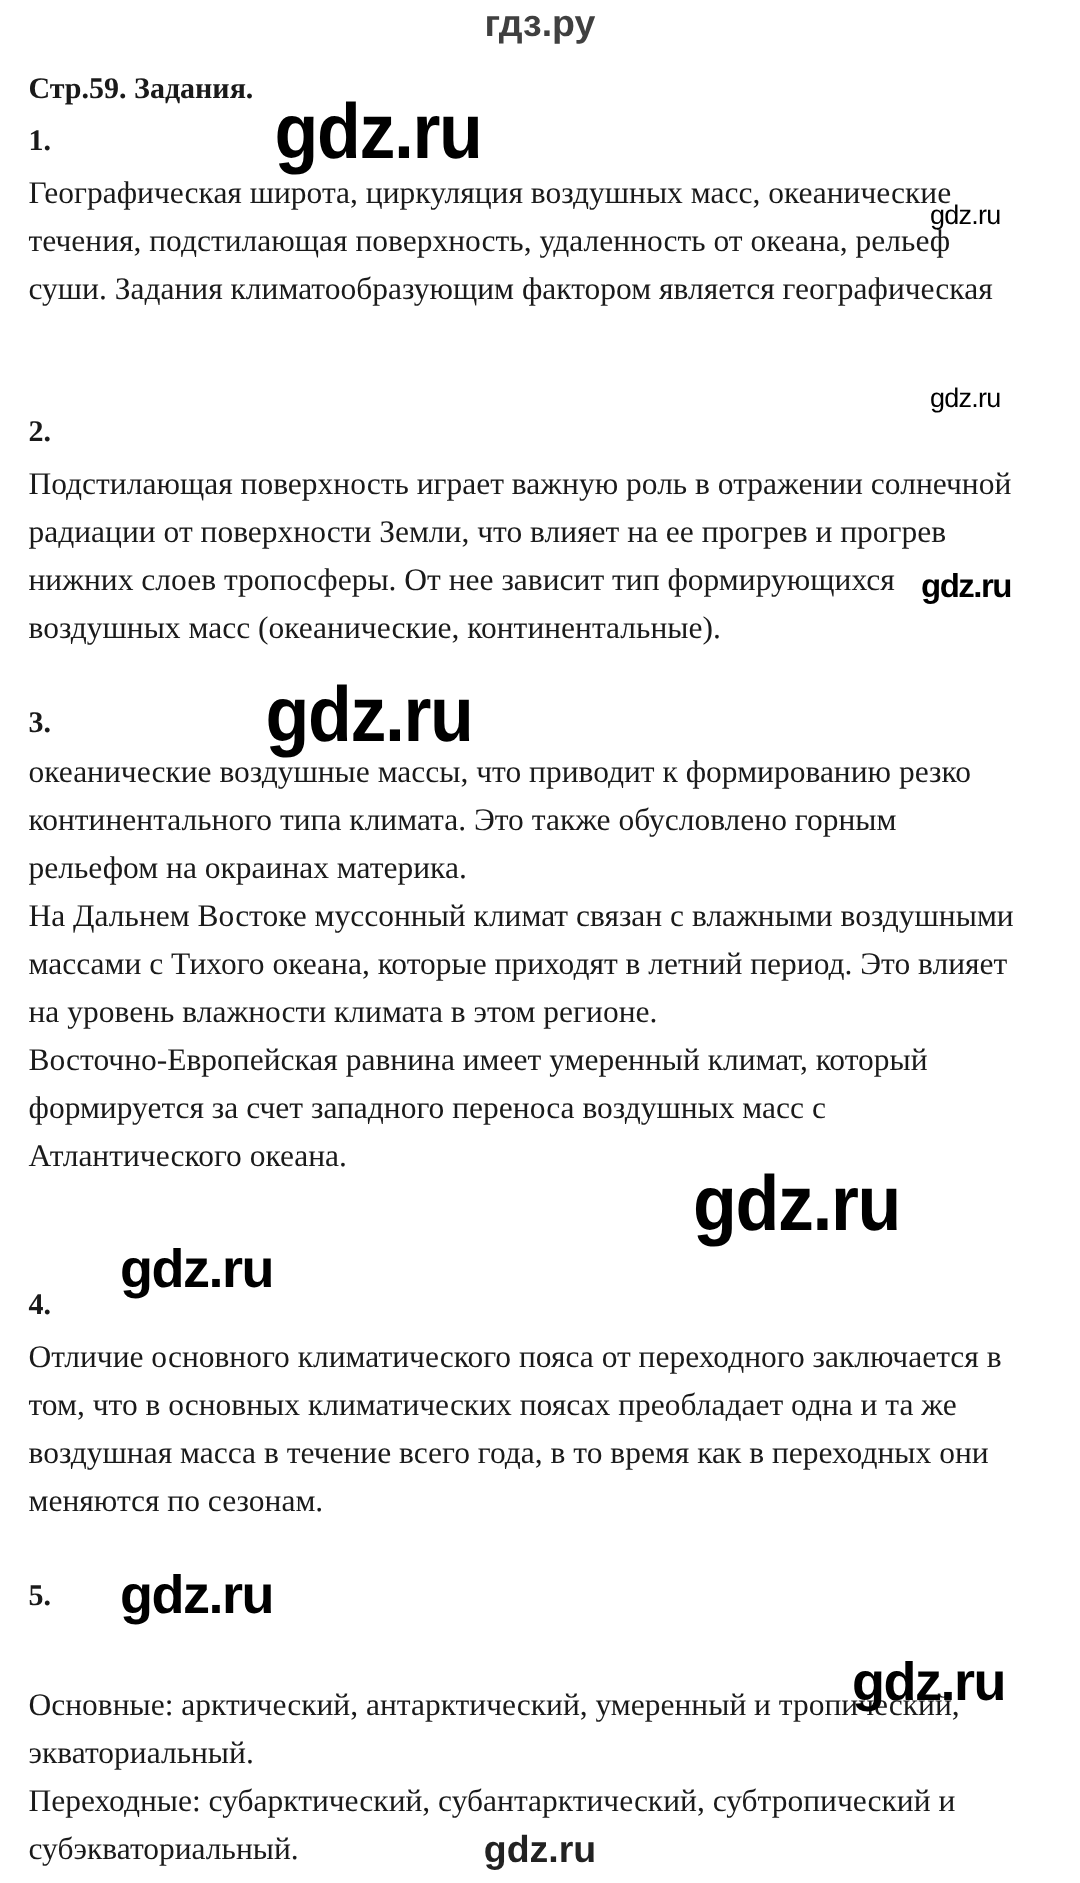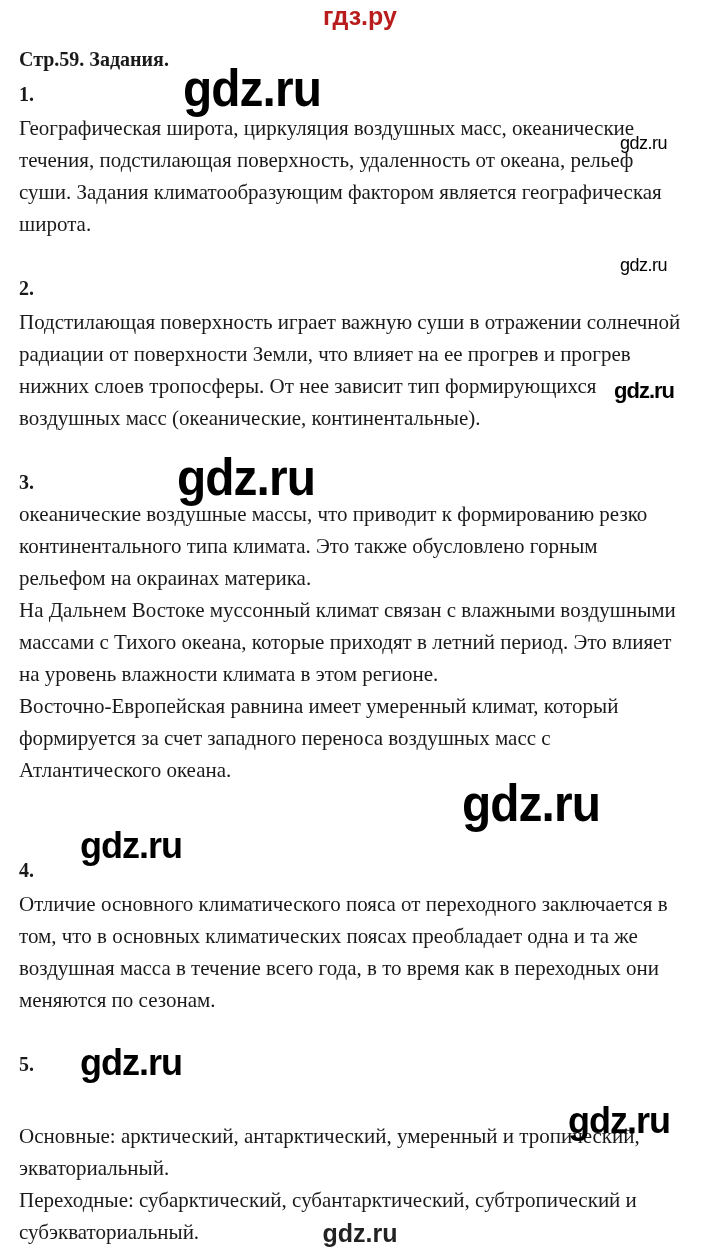--- a/index.html
+++ b/index.html
@@ -1,21 +1,21 @@
 <!DOCTYPE html>
 <html><head>
 <meta charset="utf-8">
 <style>
   html, body { margin: 0; padding: 0; background: #ffffff; }
   body { width: 720px; height: 1255px; position: relative; overflow: hidden; color: #1a1a1a; }
   .page { position: absolute; left: 0; top: 0; width: 720px; height: 1255px; }
   .site-header {
     position: absolute; top: 0; left: 0; width: 720px; text-align: center;
     font-family: "Liberation Sans", sans-serif; font-weight: bold; font-size: 25px;
-    color: #b91c1c; top: 0px; line-height: 32px;
+    color: #404040; top: 0px; line-height: 32px;
   }
   .site-footer {
     position: absolute; left: 0; width: 720px; text-align: center; top: 1217px;
     font-family: "Liberation Sans", sans-serif; font-weight: bold; font-size: 25px;
     color: #222; line-height: 32px;
   }
   .doc { font-family: "Liberation Serif", serif; color: #1a1a1a; }
   .title { position: absolute; left: 19px; top: 47px; font-weight: bold; font-size: 20px; line-height: 24px; }
   .num { position: absolute; left: 19px; font-weight: bold; font-size: 20px; line-height: 24px; }
   .para { position: absolute; left: 19px; width: 690px; font-size: 21px; line-height: 32px; }
@@ -34,26 +34,25 @@
   <div class="site-header">гдз.ру</div>
 
   <div class="doc">
     <div class="title">Стр.59. Задания.</div>
 
     <div class="num" style="top:82px;">1.</div>
     <div class="para" style="top:112px;">
       <span class="line">Географическая широта, циркуляция воздушных масс, океанические</span>
       <span class="line">течения, подстилающая поверхность, удаленность от океана, рельеф</span>
       <span class="line">суши. Задания климатообразующим фактором является географическая</span>
-      <span class="line">широта.</span>
     </div>
 
     <div class="num" style="top:276px;">2.</div>
     <div class="para" style="top:306px;">
-      <span class="line">Подстилающая поверхность играет важную суши в отражении солнечной</span>
+      <span class="line">Подстилающая поверхность играет важную роль в отражении солнечной</span>
       <span class="line">радиации от поверхности Земли, что влияет на ее прогрев и прогрев</span>
       <span class="line">нижних слоев тропосферы. От нее зависит тип формирующихся</span>
       <span class="line">воздушных масс (океанические, континентальные).</span>
     </div>
 
     <div class="num" style="top:470px;">3.</div>
     <div class="para" style="top:498px;">
       <span class="line">океанические воздушные массы, что приводит к формированию резко</span>
       <span class="line">континентального типа климата. Это также обусловлено горным</span>
       <span class="line">рельефом на окраинах материка.</span>

